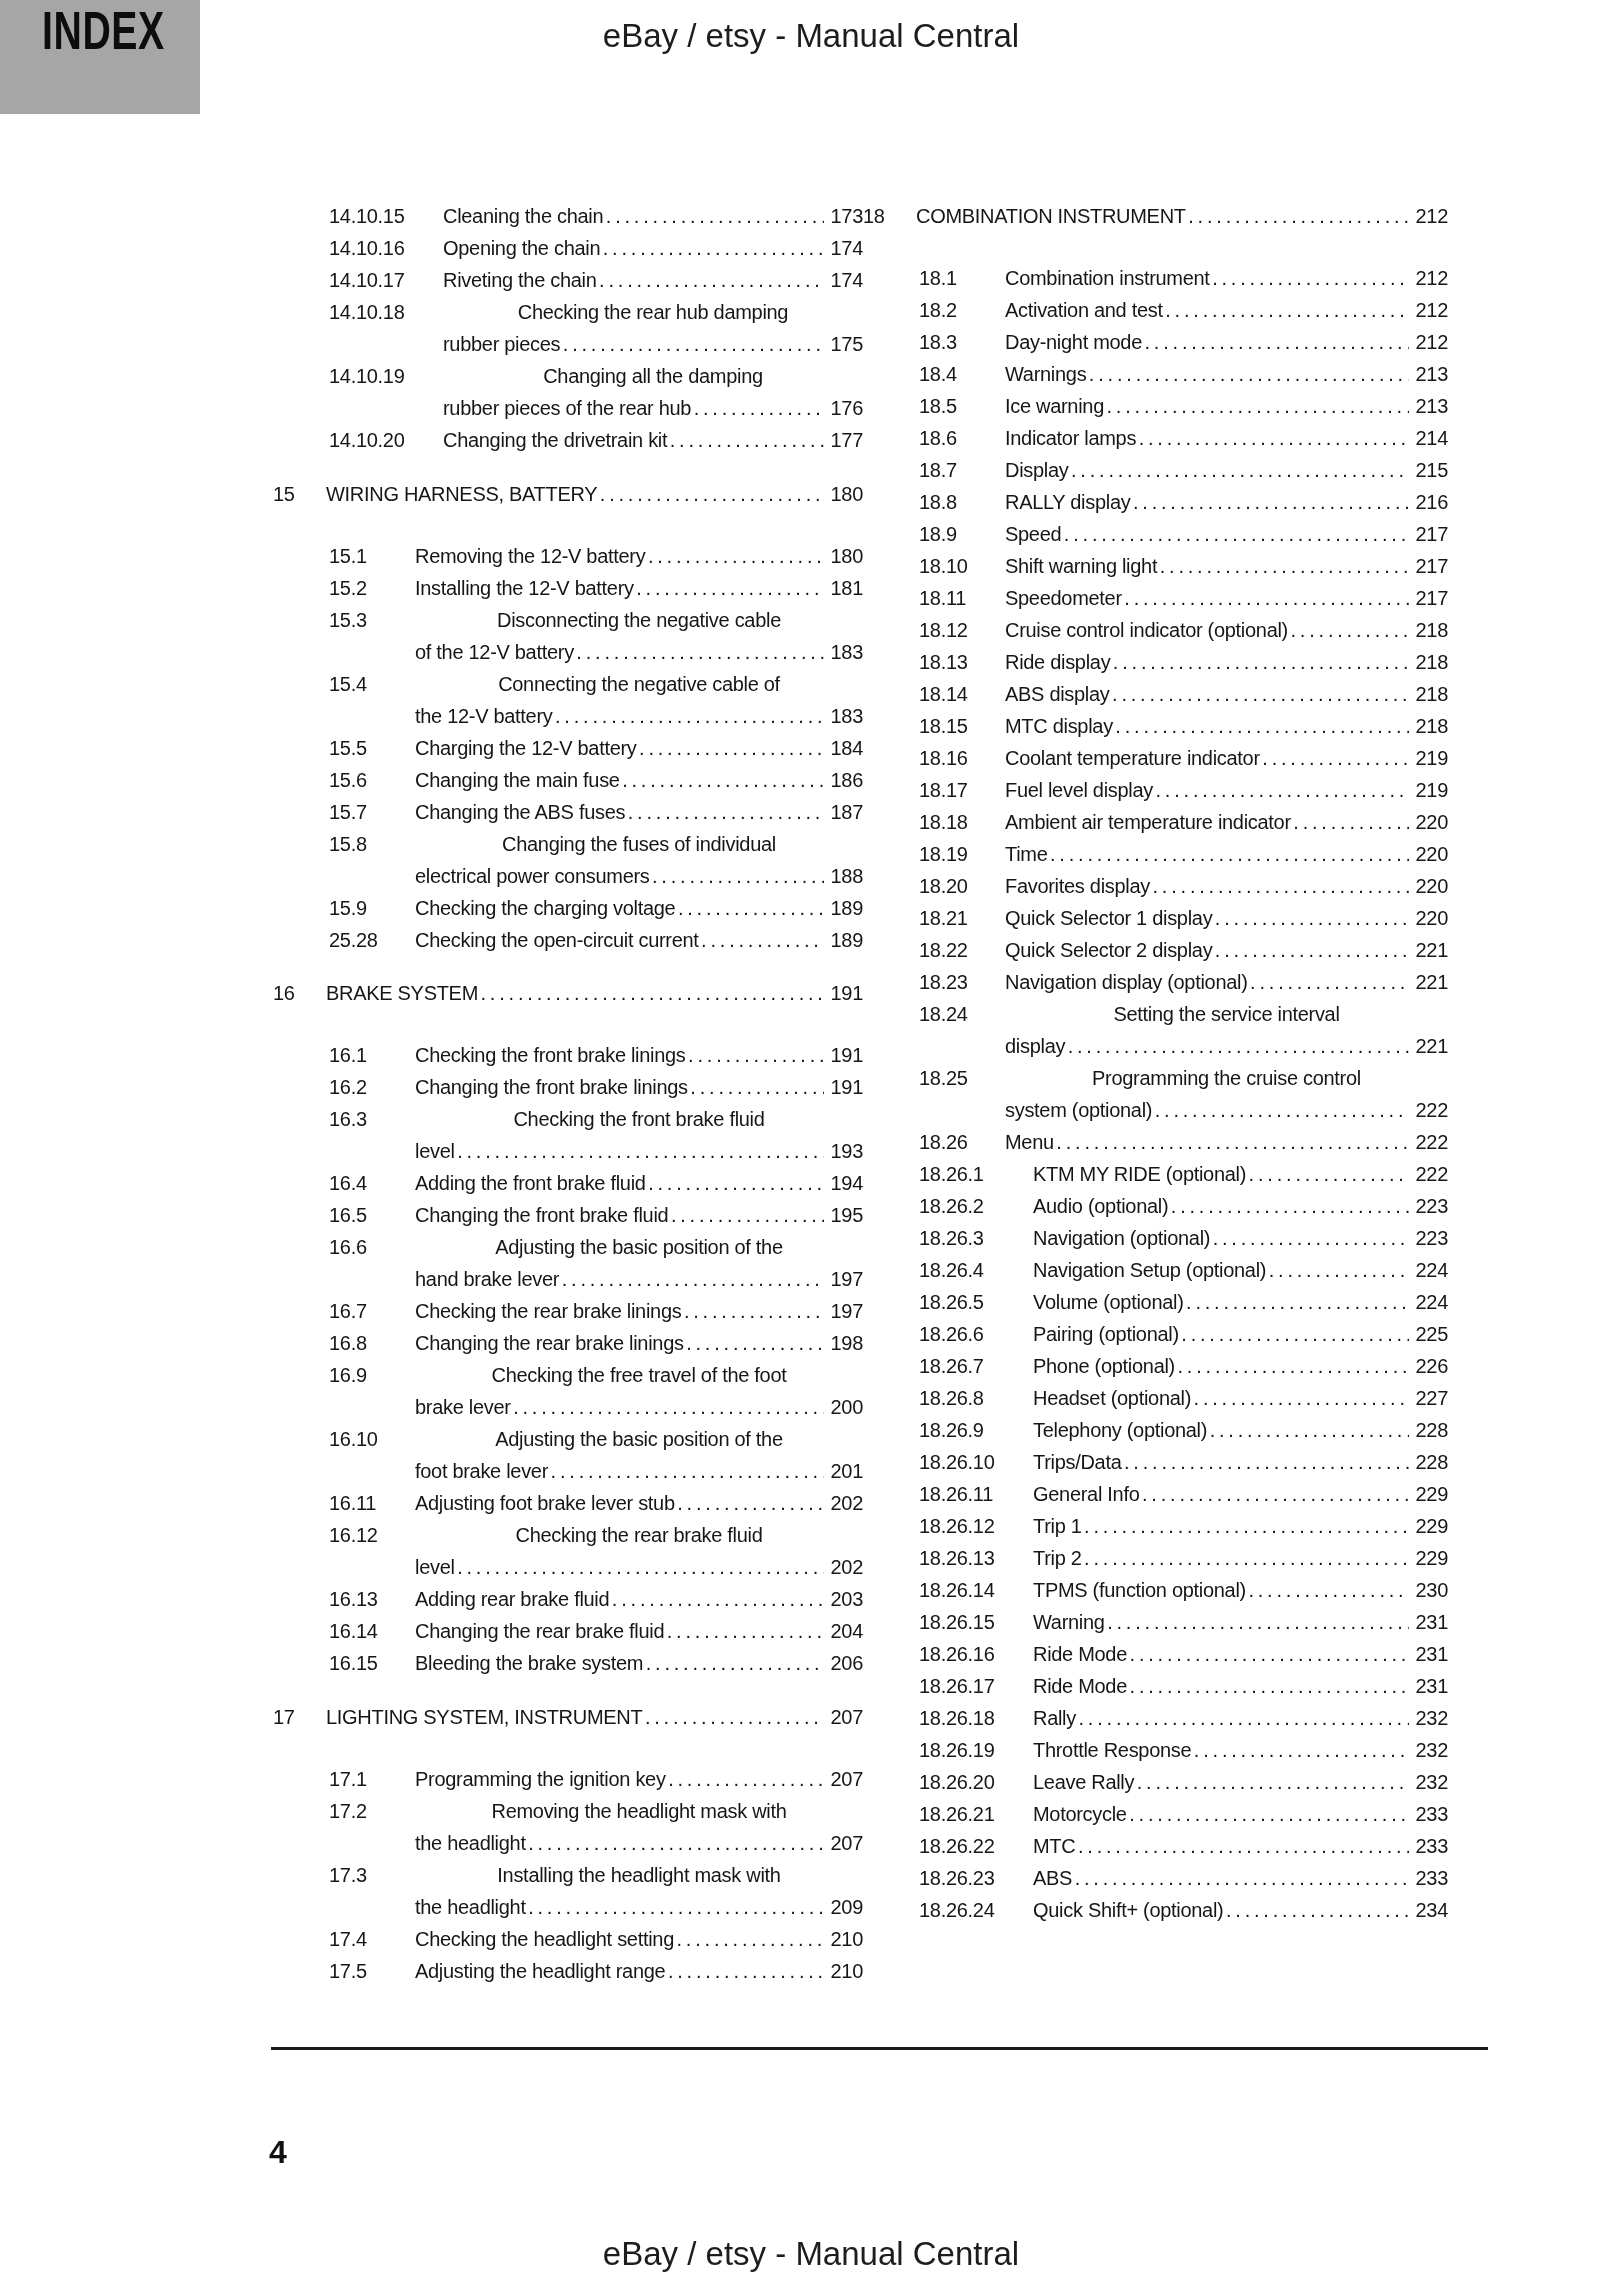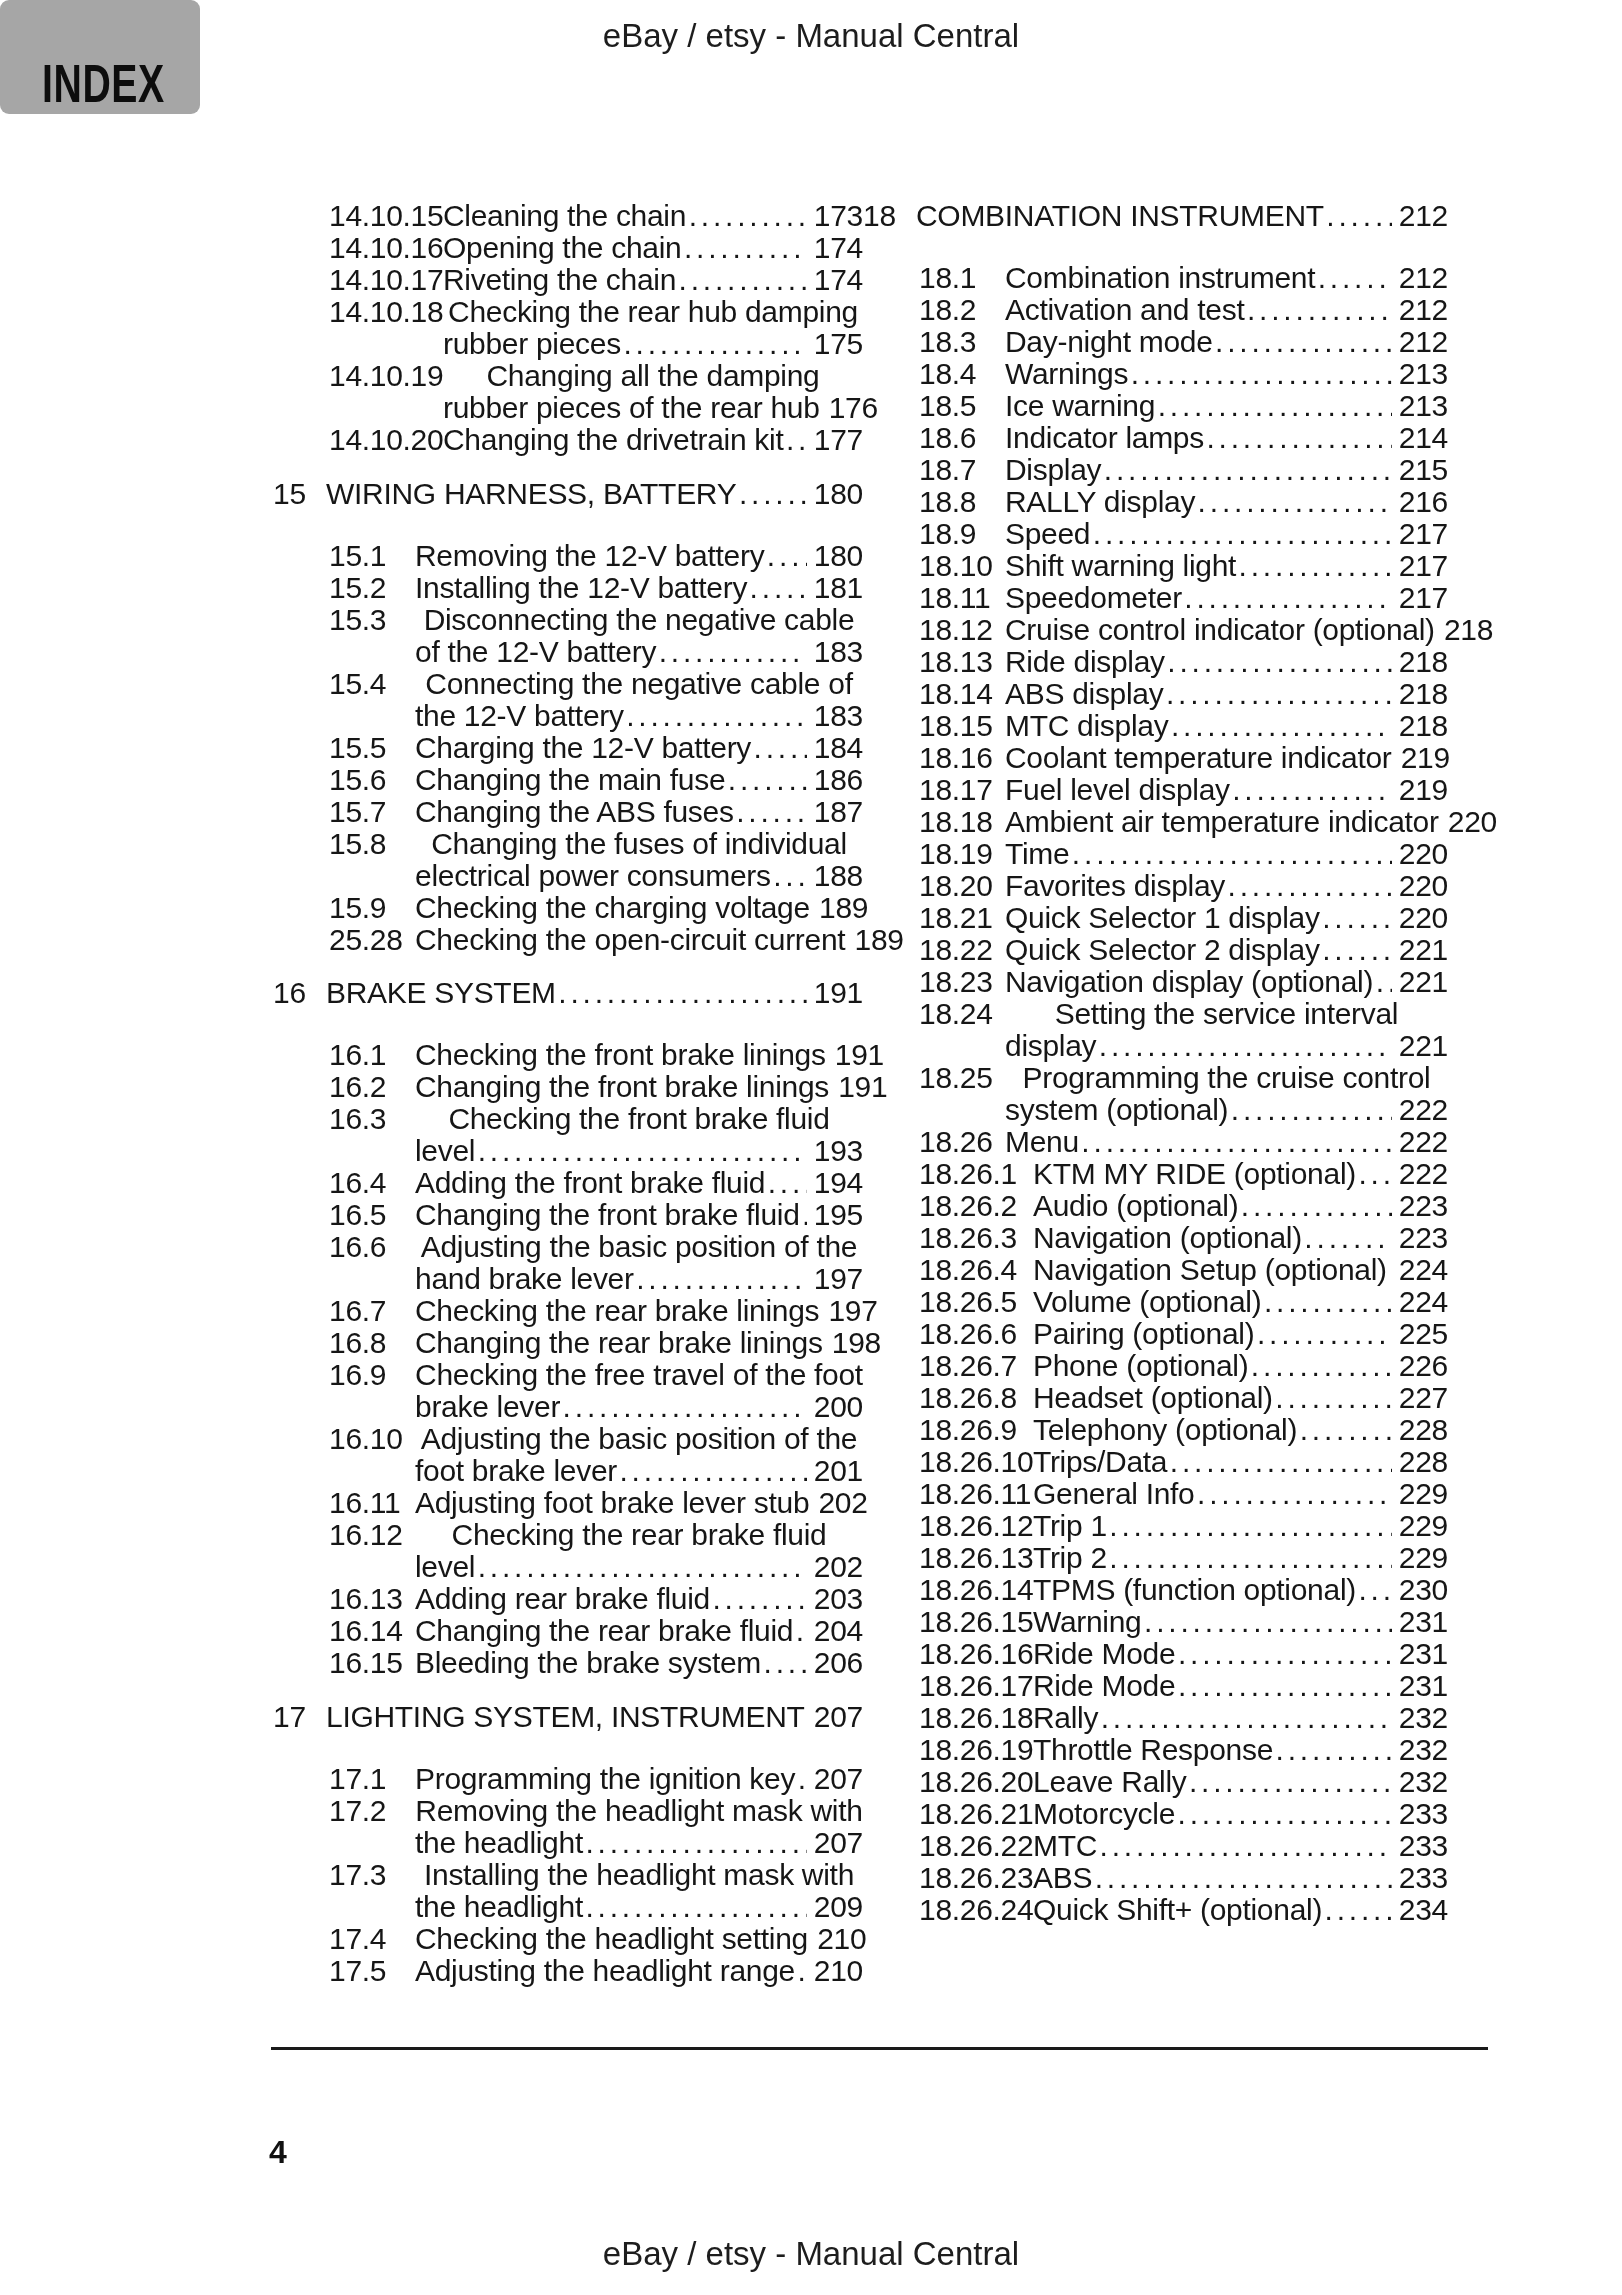--- a/index.html
+++ b/index.html
@@ -9,39 +9,39 @@
     font-family: "Liberation Sans", sans-serif;
     color: #161616;
   }
   .page { position: relative; width: 1622px; height: 2295px; background: #ffffff; overflow: hidden; }
 
   
   .index-tab {
     position: absolute; left: 0; top: 0;
     width: 200px; height: 114px;
     background: #a6a6a6;
-    display: flex; align-items: flex-end; border-radius: 9px;
+    display: flex; align-items: flex-start;
   }
   .index-label {
     font-size: 53px; font-weight: 700; color: #0d0d0d;
     letter-spacing: 0.8px;
     transform: scaleX(0.74); transform-origin: left center;
     margin-left: 42px;
     white-space: nowrap;
   }
 
   .header-title {
     position: absolute; top: 16.7px; left: 0; width: 100%;
     text-align: center; font-size: 33px; color: #1d1d1d;
   }
 
   
   .toc-col {
     position: absolute; top: 200px;
-    font-size: 30px; line-height: 32px; letter-spacing: -0.3px;
+    font-size: 20px; line-height: 32px; letter-spacing: -0.3px;
   }
   .col-left  { left: 273px;  width: 590px; }
   .col-right { left: 863px; width: 585px; }
 
   .entry { display: flex; }
   .entry .no { flex: 0 0 auto; }
   .sub, .subsub { padding-left: 56px; }
   .sub .no    { width: 86px; }
   .subsub .no { width: 114px; }
   .ch { margin: 21.7px 0 30px; }

